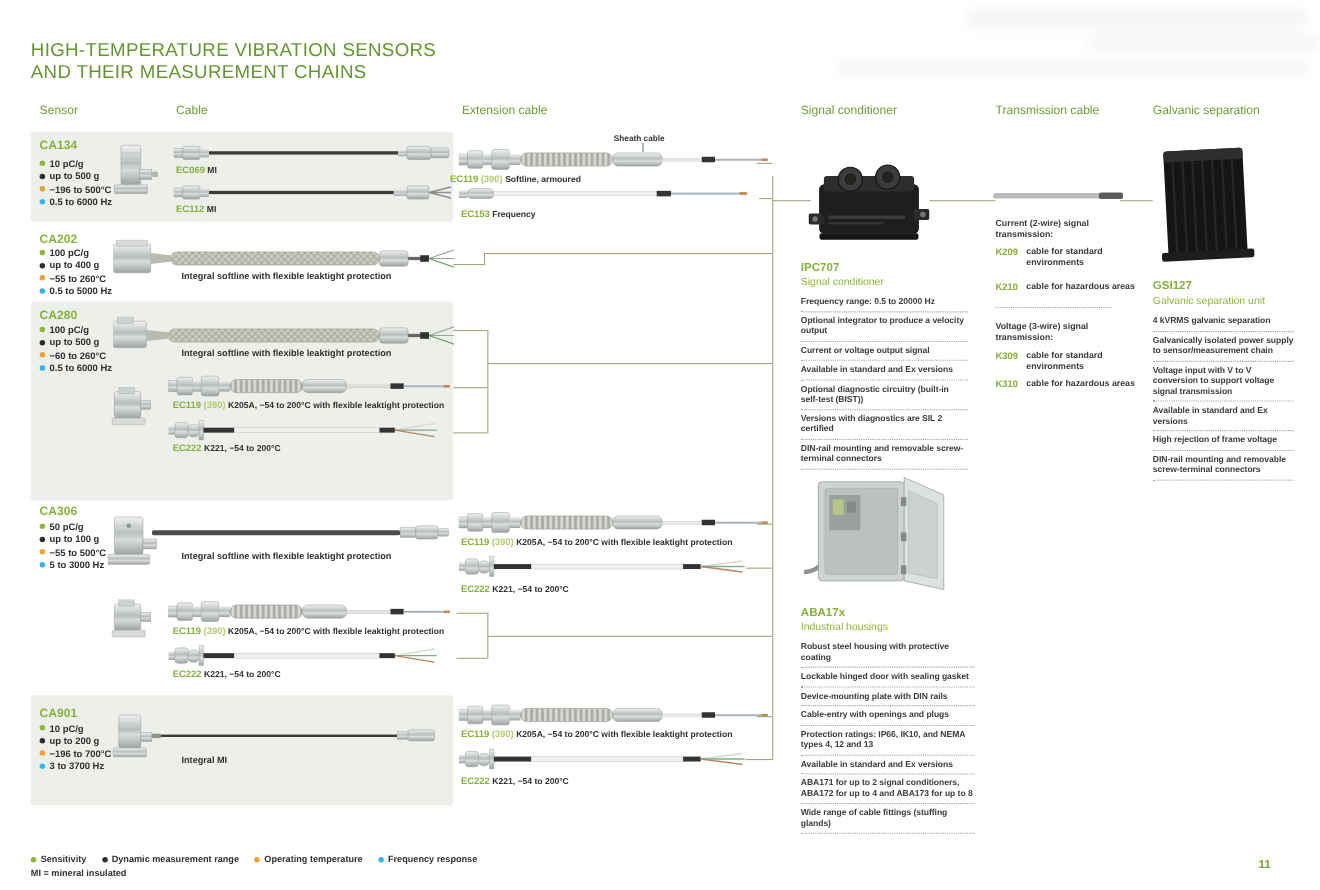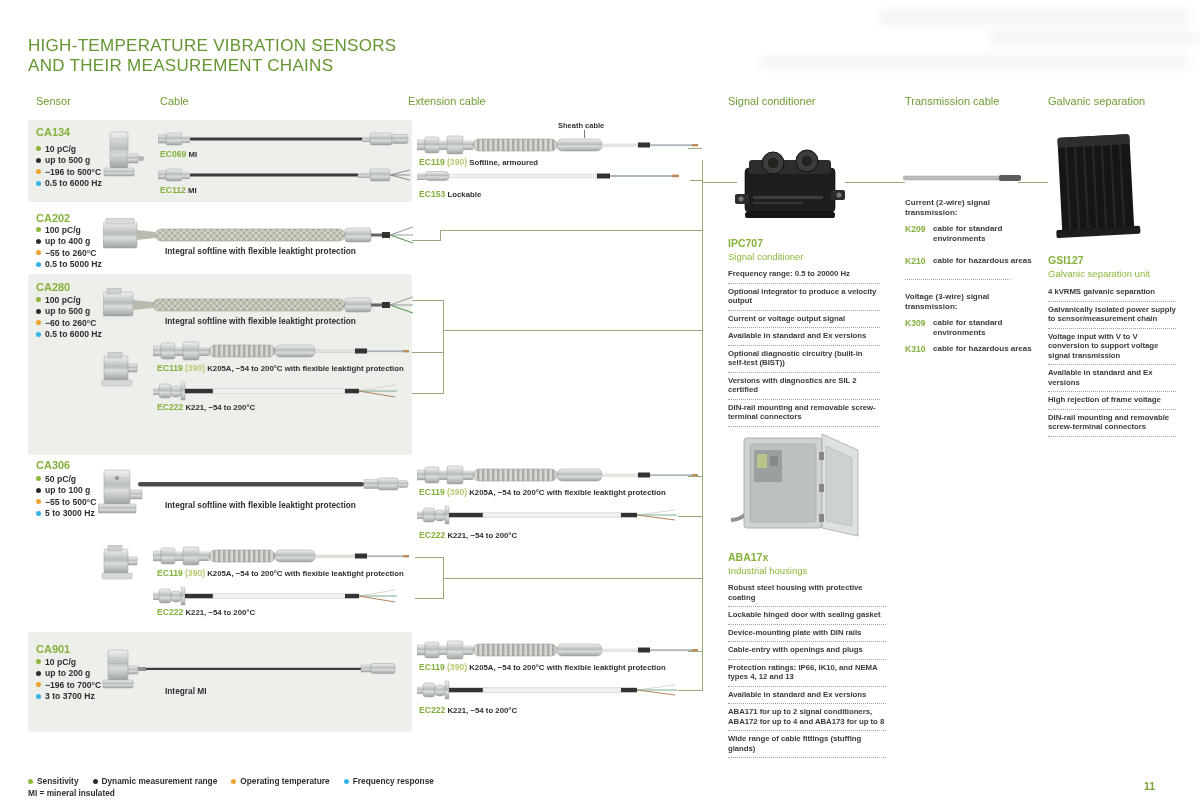--- a/index.html
+++ b/index.html
@@ -63,21 +63,21 @@
 
   <div class="smudge" style="left:878px;top:8px;width:312px;height:18px;"></div>
   <div class="smudge" style="left:988px;top:32px;width:212px;height:13px;"></div>
   <div class="smudge" style="left:760px;top:56px;width:430px;height:12px;"></div>
 
   <div class="abs title" style="left:28px;top:36px;">HIGH-TEMPERATURE VIBRATION SENSORS</div>
   <div class="abs title" style="left:28px;top:56px;">AND THEIR MEASUREMENT CHAINS</div>
 
   <div class="abs colh" style="left:36px;top:95px;">Sensor</div>
   <div class="abs colh" style="left:160px;top:95px;">Cable</div>
-  <div class="abs colh" style="left:408px;top:95px;">Extension cable</div>
+  <div class="abs colh" style="left:420px;top:95px;">Extension cable</div>
   <div class="abs colh" style="left:728px;top:95px;">Signal conditioner</div>
   <div class="abs colh" style="left:905px;top:95px;">Transmission cable</div>
   <div class="abs colh" style="left:1048px;top:95px;">Galvanic separation</div>
 
   <div class="sbox" style="left:28px;top:120px;width:384px;height:82px;"></div>
   <div class="sbox" style="left:28px;top:274px;width:384px;height:181px;"></div>
   <div class="sbox" style="left:28px;top:632px;width:384px;height:100px;"></div>
 
   <div class="abs sname" style="left:36px;top:126px;">CA134</div>
   <div class="abs specs" style="left:36px;top:143px;">
@@ -360,37 +360,37 @@
     <rect x="22" y="6" width="8" height="10" fill="url(#gM)"></rect>
     <rect x="30" y="2" width="16" height="18" rx="2" fill="url(#gM)" stroke="#979d9b" stroke-width=".5"></rect>
     <rect x="46" y="6" width="10" height="10" fill="url(#gM)"></rect>
     <rect x="56" y="5" width="84" height="12" rx="6" fill="url(#pC)" stroke="#9aa098" stroke-width=".6"></rect>
     <rect x="140" y="5" width="45" height="12" rx="5" fill="url(#gM)" stroke="#979d9b" stroke-width=".5"></rect>
     <rect x="185" y="10" width="36" height="2.5" fill="#e9eae6" stroke="#c5c8c2" stroke-width=".4"></rect>
     <rect x="221" y="8.5" width="12" height="5" fill="#333"></rect>
     <rect x="233" y="10.3" width="42" height="1.8" fill="#a9b4bd"></rect>
     <rect x="275" y="10" width="6" height="2.4" fill="#c08a5a"></rect>
   </svg>
-  <div class="cbl" style="left:419px;top:157px;">
+  <div class="cbl" style="left:409px;top:157px;">
     <span class="code">EC119</span>
     <span class="variant">(390)</span>
     <span class="desc">Softline, armoured</span>
   </div>
   <svg class="abs" style="left:417px;top:168px;" width="285" height="16">
     <rect x="0" y="5" width="8" height="7" fill="url(#gM)"></rect>
     <rect x="8" y="3.5" width="24" height="9" rx="4" fill="url(#gM)" stroke="#979d9b" stroke-width=".5"></rect>
     <rect x="32" y="6.2" width="148" height="3.6" fill="#f2f2f0" stroke="#c9ccc8" stroke-width=".5"></rect>
     <rect x="180" y="5.5" width="13" height="5" fill="#333"></rect>
     <rect x="193" y="7" width="62" height="2" fill="#aeb9c2"></rect>
     <rect x="255" y="6.6" width="7" height="2.6" fill="#c08a5a"></rect>
   </svg>
   <div class="cbl" style="left:419px;top:189px;">
     <span class="code">EC153</span>
     <span class="variant"></span>
-    <span class="desc">Lockable</span>
+    <span class="desc">Frequency</span>
   </div>
 
   <svg class="abs" style="left:417px;top:464px;" width="285" height="22">
     <rect x="0" y="6" width="8" height="10" fill="url(#gM)" stroke="#979d9b" stroke-width=".4"></rect>
     <rect x="8" y="3" width="14" height="16" rx="2" fill="url(#gM)" stroke="#979d9b" stroke-width=".5"></rect>
     <rect x="22" y="6" width="8" height="10" fill="url(#gM)"></rect>
     <rect x="30" y="2" width="16" height="18" rx="2" fill="url(#gM)" stroke="#979d9b" stroke-width=".5"></rect>
     <rect x="46" y="6" width="10" height="10" fill="url(#gM)"></rect>
     <rect x="56" y="5" width="84" height="12" rx="6" fill="url(#pC)" stroke="#9aa098" stroke-width=".6"></rect>
     <rect x="140" y="5" width="45" height="12" rx="5" fill="url(#gM)" stroke="#979d9b" stroke-width=".5"></rect>

